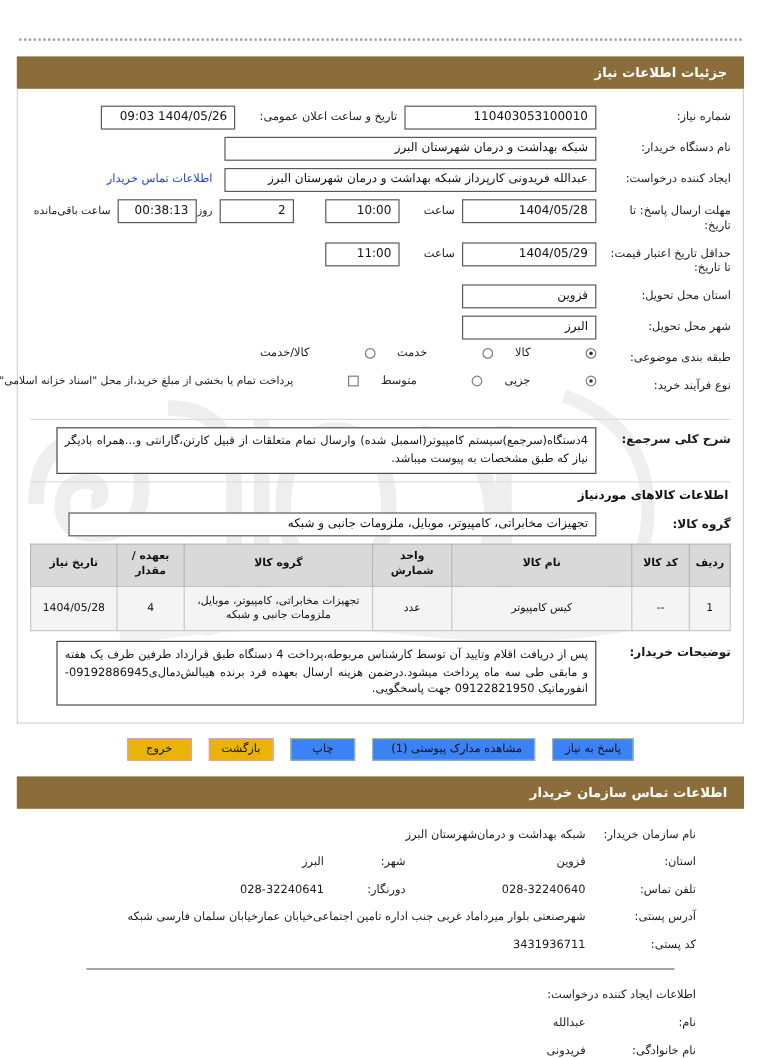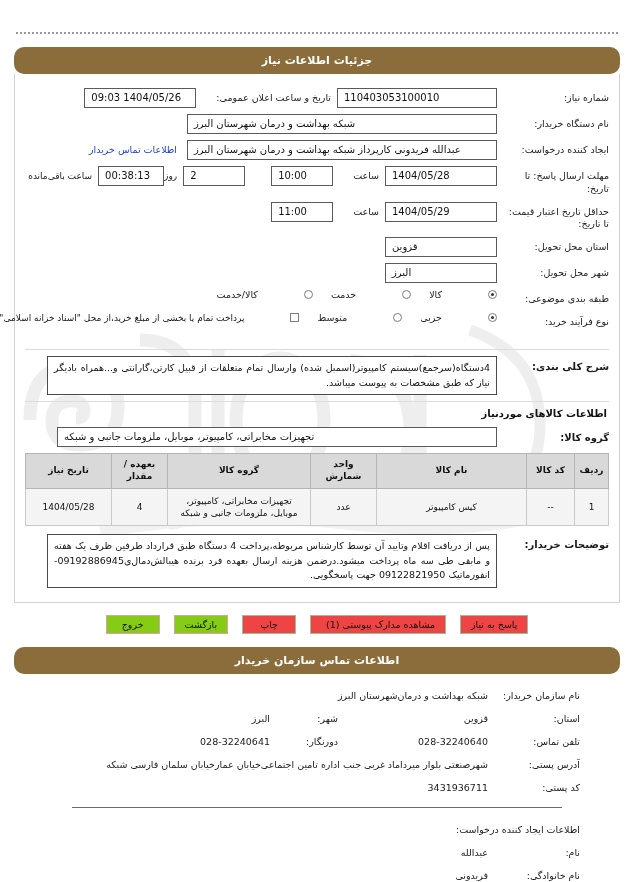--- a/index.html
+++ b/index.html
@@ -43,24 +43,23 @@
     height: 0;
   }
 
   
   .bar {
     background: #8a6d3b;
     color: #ffffff;
     font-size: 11px;
     font-weight: bold;
     padding: 7px 14px;
-    text-align: center;
+    text-align: right;
     margin-top: 13px;
     letter-spacing: .2px;
-    border-radius: 10px;
   }
 
   
   .panel {
     border: 1px solid #d2d2d2;
     border-top: none;
     background: transparent;
     padding: 10px 10px 8px 10px;
   }
   .panel-section { padding: 4px 0 8px 0; }
@@ -87,21 +86,21 @@
   }
   .lbl.bold { font-weight: bold; font-size: 10px; }
 
   .fld {
     border: 1px solid #5a5a5a;
     background: #fff;
     height: 20px;
     line-height: 18px;
     font-size: 10px;
     padding: 0 6px;
-    text-align: left;
+    text-align: right;
     color: #111;
     white-space: nowrap;
     overflow: hidden;
   }
   .fld.w-num   { width: 160px; }
   .fld.w-date  { width: 112px; }
   .fld.w-wide  { width: 255px; }
   .fld.w-big   { width: 310px; }
   .fld.w-time  { width: 62px; }
   .fld.w-days  { width: 62px; }
@@ -204,30 +203,30 @@
     display: flex;
     justify-content: center;
     align-items: center;
     gap: 14px;
     margin: 12px 0 6px 0;
   }
   .btn {
     font-size: 9.5px;
     padding: 3px 10px;
     border: 1px solid #9cba9c;
-    background: #ef4444;
+    background: #3b82f6;
     color: #111;
     cursor: pointer;
     white-space: nowrap;
     min-width: 54px;
     text-align: center;
     font-family: inherit;
   }
   .btn.danger {
-    background: #84cc16;
+    background: #eab308;
     border-color: #d9a3a8;
   }
   .btn.wide { min-width: 120px; padding-left: 15px; }
 
   
   .contact {
     padding: 16px 40px 0 10px;
     font-size: 9.5px;
     color: #1a1a1a;
   }
@@ -357,21 +356,21 @@
             <span class="note">پرداخت تمام یا بخشی از مبلغ خرید،از محل "اسناد خزانه اسلامی" خواهد بود.</span>
           </label>
         </div>
       </div>
 
     </div>
 
     <div class="divider"></div>
 
     <div class="row">
-      <div class="lbl bold">شرح کلی بندی:</div>
+      <div class="lbl bold">شرح کلی سرجمع:</div>
       <div class="memo h-desc">4دستگاه(سرجمع)سیستم کامپیوتر(اسمبل شده) وارسال تمام متعلقات از قبیل  کارتن،گارانتی و...همراه بادیگر نیاز که طبق  مشخصات به پیوست میباشد.</div>
     </div>
 
     <div class="divider"></div>
 
     <div class="sub-head">اطلاعات کالاهای موردنیاز</div>
 
     <div class="row">
       <div class="lbl bold">گروه کالا:</div>
       <div class="fld w-wide" style="width:440px">تجهیزات مخابراتی، کامپیوتر، موبایل، ملزومات جانبی و شبکه</div>
@@ -379,21 +378,21 @@
 
     <table class="items">
       <thead>
         <tr>
           <th style="width:34px">ردیف</th>
           <th style="width:48px">کد کالا</th>
           <th style="width:150px">نام کالا</th>
           <th style="width:66px">واحد شمارش</th>
           <th>گروه کالا</th>
           <th style="width:56px">بعهده / مقدار</th>
-          <th style="width:86px">تاریخ نیاز</th>
+          <th style="width:72px">تاریخ نیاز</th>
         </tr>
       </thead>
       <tbody>
         <tr>
           <td>1</td>
           <td>--</td>
           <td>کیس کامپیوتر</td>
           <td>عدد</td>
           <td>تجهیزات مخابراتی، کامپیوتر، موبایل، ملزومات جانبی و شبکه</td>
           <td>4</td>

